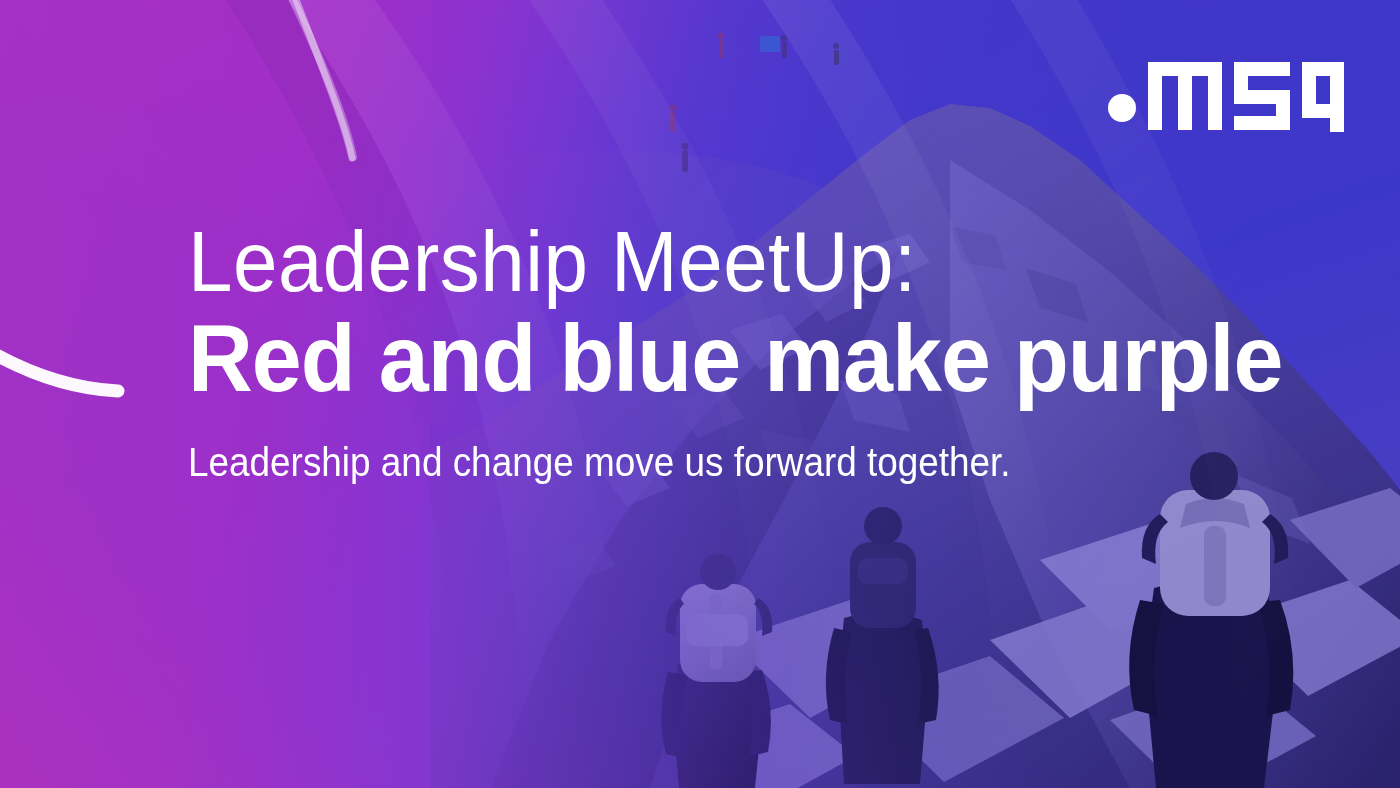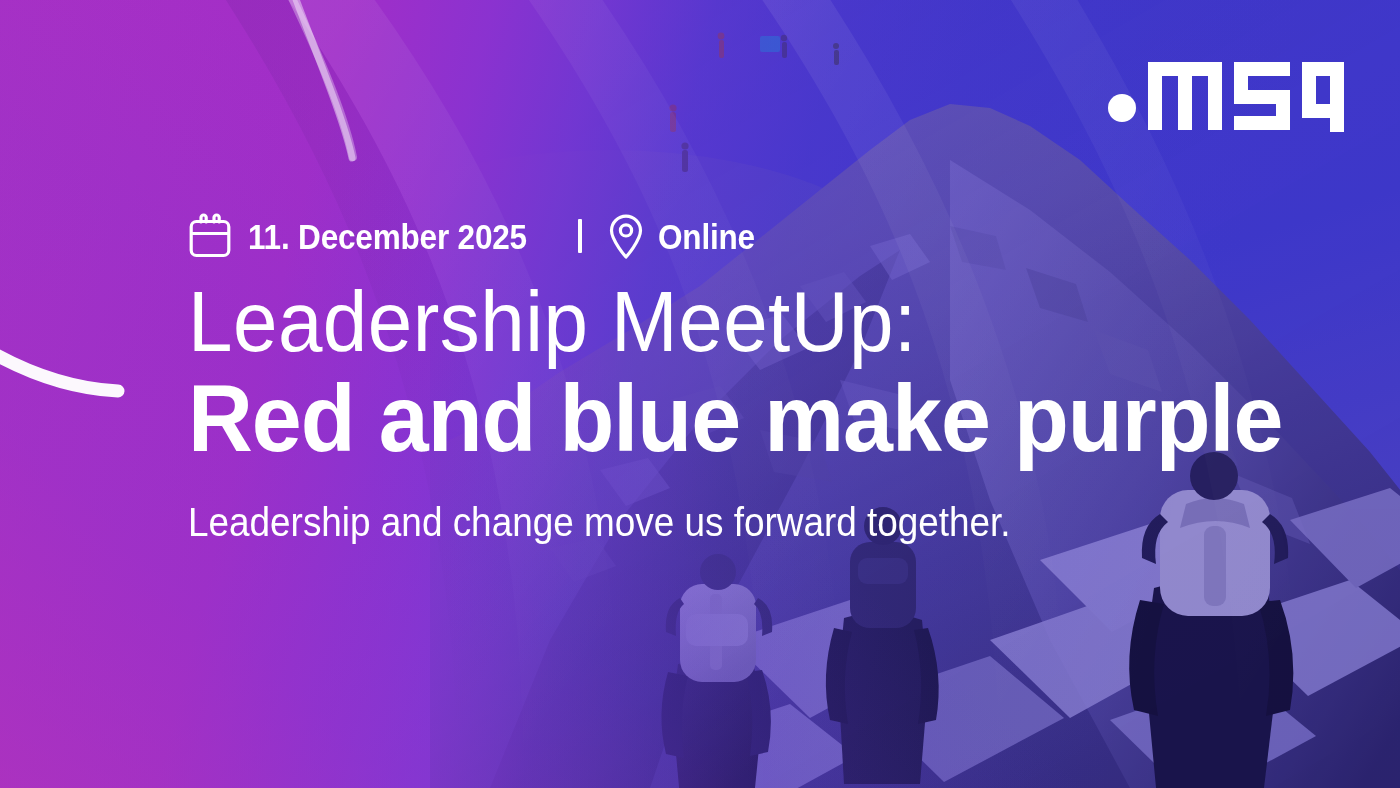--- a/index.html
+++ b/index.html
@@ -362,45 +362,20 @@
         <path d="M 196 16 L 210 16 L 210 72 L 196 72 Z"></path>
         <path d="M 196 58 L 238 58 L 238 72 L 196 72 Z"></path>
         <path d="M 224 16 L 238 16 L 238 100 L 224 100 Z"></path>
         <path d="M 188 86 L 238 86 L 238 100 L 188 100 Z"></path>
       </g>
     </svg>
   </div>
 
   <div class="content">
 
-    <div class="meta">
-
-      <span class="meta-icon meta-date-icon">
-        <svg width="44" height="46" viewBox="0 0 44 46" aria-hidden="true">
-          <rect x="3.2" y="8.5" width="37.6" height="34" rx="5.2" fill="none" stroke="#ffffff" stroke-width="3.2"></rect>
-          <line x1="3.2" y1="20.5" x2="40.8" y2="20.5" stroke="#ffffff" stroke-width="3.2"></line>
-          <path d="M 13 9 L 13 4.6 a 2.6 2.6 0 0 1 5.2 0 L 18.2 9" fill="none" stroke="#ffffff" stroke-width="3.2" stroke-linecap="round"></path>
-          <path d="M 26 9 L 26 4.6 a 2.6 2.6 0 0 1 5.2 0 L 31.2 9" fill="none" stroke="#ffffff" stroke-width="3.2" stroke-linecap="round"></path>
-        </svg>
-      </span>
-
-      <span class="meta-text">11. December 2025</span>
-
-      <span class="meta-sep"></span>
-
-      <span class="meta-icon meta-loc-icon">
-        <svg width="40" height="48" viewBox="0 0 40 48" aria-hidden="true">
-          <path d="M 20 45 C 20 45 34.5 28.6 34.5 18.6 A 14.5 14.5 0 0 0 5.5 18.6
-                   C 5.5 28.6 20 45 20 45 Z" fill="none" stroke="#ffffff" stroke-width="3.2" stroke-linejoin="round"></path>
-          <circle cx="20" cy="18.4" r="5.6" fill="none" stroke="#ffffff" stroke-width="3.2"></circle>
-        </svg>
-      </span>
-
-      <span class="meta-text">Online</span>
-    </div>
 
     <div class="title-light">Leadership MeetUp:</div>
 
     <div class="title-bold">Red and blue make purple</div>
 
     <div class="subtitle">Leadership and change move us forward together.</div>
   </div>
 
 </div>
 

